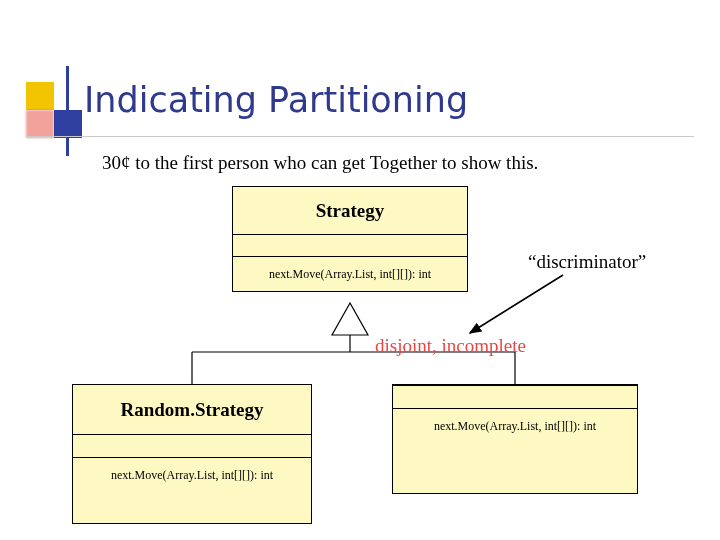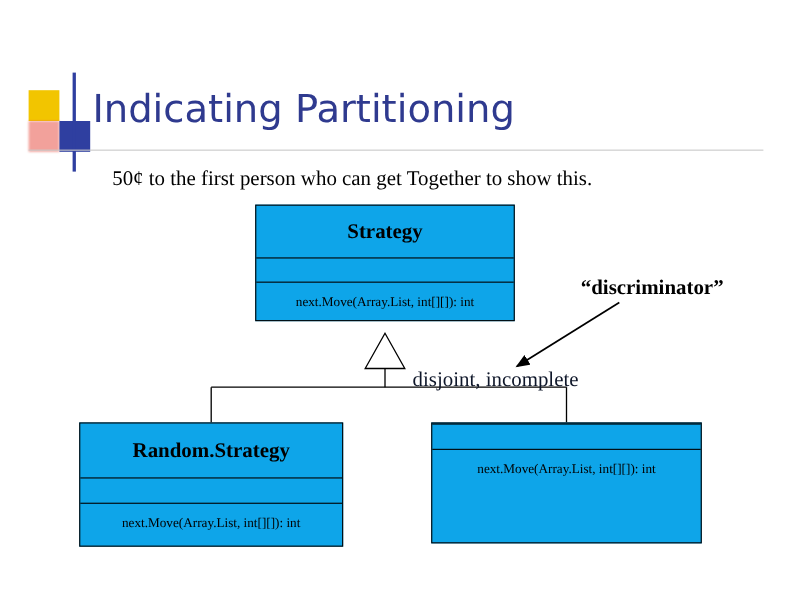--- a/index.html
+++ b/index.html
@@ -78,21 +78,21 @@
     top: 152px;
     font-size: 19px;
     color: #000000;
     white-space: nowrap;
   }
 
   
   .uml {
     position: absolute;
     border: 1px solid #000000;
-    background: #0ea5e9;
+    background: #fef9c3;
     box-sizing: border-box;
   }
   .uml .row {
     box-sizing: border-box;
     display: flex;
     align-items: center;
     justify-content: center;
     text-align: center;
   }
   .uml .row.name {
@@ -116,21 +116,21 @@
   }
   #box-strategy .name { height: 47px; }
   #box-strategy .attrs { height: 22px; }
   #box-strategy .ops   { height: 35px; }
 
   
   #box-random {
     left: 72px;
     top: 384px;
     width: 240px;
-    height: 113px;
+    height: 140px;
   }
   #box-random .name { height: 49px; }
   #box-random .attrs { height: 23px; }
   #box-random .ops   { height: 36px; }
 
   
   #box-titfortat {
     left: 392px;
     top: 384px;
     width: 246px;
@@ -151,44 +151,43 @@
   }
 
   
   .ann-discriminator {
     position: absolute;
     left: 528px;
     top: 251px;
     font-size: 19px;
     color: #000000;
     white-space: nowrap;
-    font-weight: bold;
   }
   .ann-constraint {
     position: absolute;
     left: 375px;
     top: 335px;
     font-size: 19px;
-    color: #0f172a;
+    color: #ef4444;
     white-space: nowrap;
     text-align: center;
   }
 </style>
 </head>
 <body>
 
 <div class="deco deco-yellow"></div>
 <div class="deco deco-red"></div>
 <div class="deco deco-blue-sq"></div>
 <div class="deco deco-vline"></div>
 
 <div class="title">Indicating Partitioning</div>
 <div class="title-rule"></div>
 
-<div class="subtitle">50¢ to the first person who can get Together to show this.</div>
+<div class="subtitle">30¢ to the first person who can get Together to show this.</div>
 
 <svg id="connectors" viewBox="0 0 720 540">
 
   <polygon points="350,303 332,335 368,335" fill="#ffffff" stroke="#000000" stroke-width="1.2"></polygon>
 
   <line x1="350" y1="335" x2="350" y2="352" stroke="#000000" stroke-width="1.2"></line>
 
   <line x1="192" y1="352" x2="515" y2="352" stroke="#000000" stroke-width="1.2"></line>
 
   <line x1="192" y1="352" x2="192" y2="384" stroke="#000000" stroke-width="1.2"></line>

